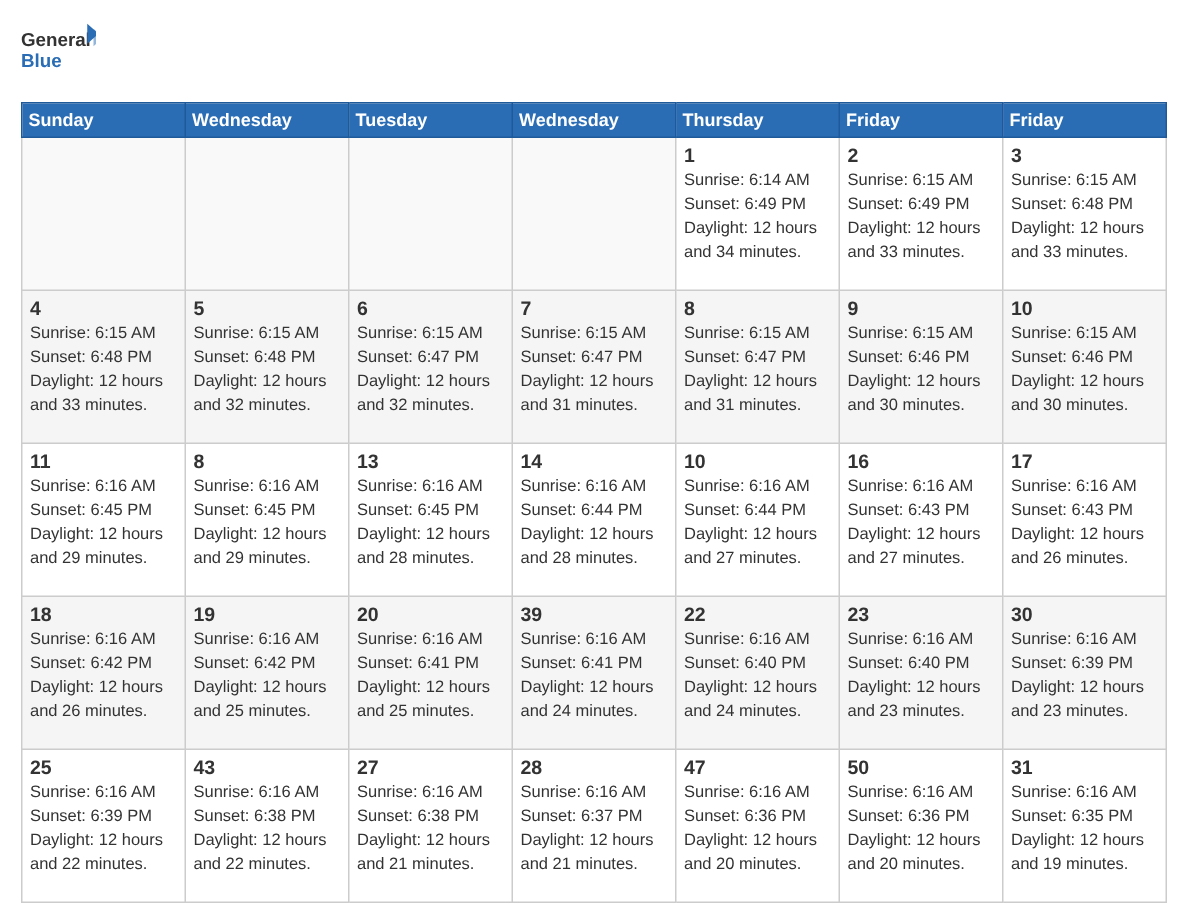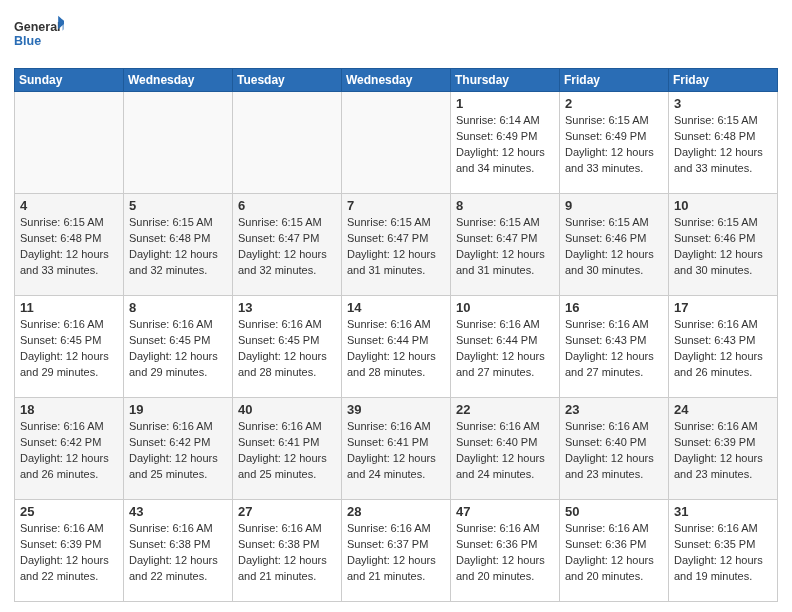--- a/index.html
+++ b/index.html
@@ -255,21 +255,21 @@
 and 26 minutes.</div>
           </td>
           <td>
             <span class="day-number">19</span>
             <div class="day-info" style="white-space: pre-line;">Sunrise: 6:16 AM
 Sunset: 6:42 PM
 Daylight: 12 hours
 and 25 minutes.</div>
           </td>
           <td>
-            <span class="day-number">40</span>
+            <span class="day-number">20</span>
             <div class="day-info" style="white-space: pre-line;">Sunrise: 6:16 AM
 Sunset: 6:41 PM
 Daylight: 12 hours
 and 25 minutes.</div>
           </td>
           <td>
             <span class="day-number">39</span>
             <div class="day-info" style="white-space: pre-line;">Sunrise: 6:16 AM
 Sunset: 6:41 PM
 Daylight: 12 hours
@@ -283,21 +283,21 @@
 and 24 minutes.</div>
           </td>
           <td>
             <span class="day-number">23</span>
             <div class="day-info" style="white-space: pre-line;">Sunrise: 6:16 AM
 Sunset: 6:40 PM
 Daylight: 12 hours
 and 23 minutes.</div>
           </td>
           <td>
-            <span class="day-number">24</span>
+            <span class="day-number">30</span>
             <div class="day-info" style="white-space: pre-line;">Sunrise: 6:16 AM
 Sunset: 6:39 PM
 Daylight: 12 hours
 and 23 minutes.</div>
           </td>
         </tr>
         <tr>
           <td>
             <span class="day-number">25</span>
             <div class="day-info" style="white-space: pre-line;">Sunrise: 6:16 AM

